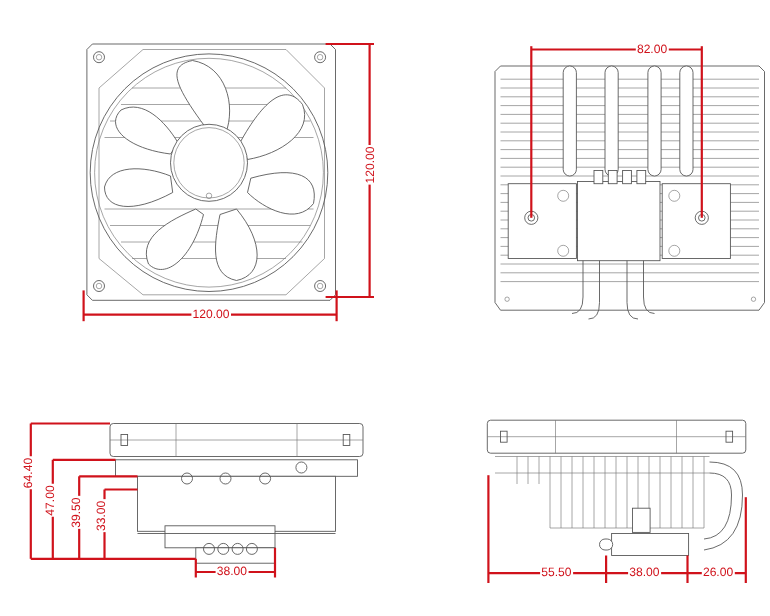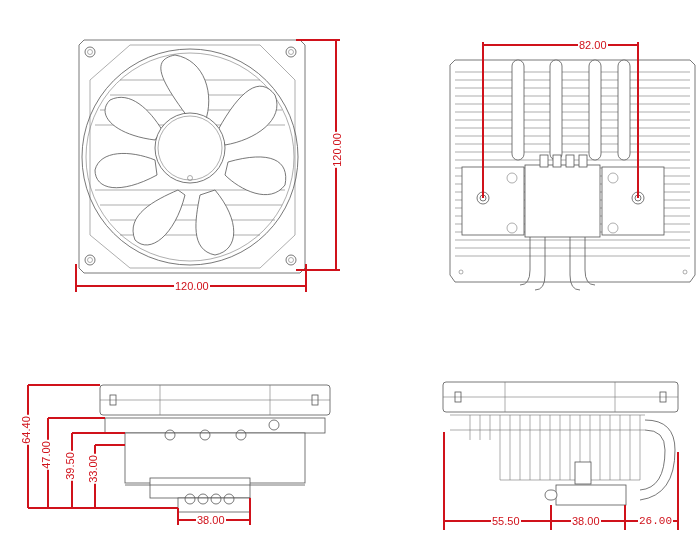--- a/index.html
+++ b/index.html
@@ -221,13 +221,13 @@
 <span class="lbl" style="left:546px;top:39px;margin-left:32px;">82.00</span>
 
 <span class="lbl vlbl" style="left:11px;top:424px;">64.40</span>
 <span class="lbl vlbl" style="left:31px;top:449px;">47.00</span>
 <span class="lbl vlbl" style="left:55px;top:460px;">39.50</span>
 <span class="lbl vlbl" style="left:78px;top:463px;">33.00</span>
 <span class="lbl" style="left:196px;top:514px;">38.00</span>
 
 <span class="lbl" style="left:491px;top:515px;text-align:center;">55.50</span>
 <span class="lbl" style="left:571px;top:515px;">38.00</span>
-<span class="lbl" style="left:638px;top:515px;font-family:Liberation Mono, monospace;">26.00</span>
+<span class="lbl" style="left:638px;top:515px;">26.00</span>
 
 </body></html>

